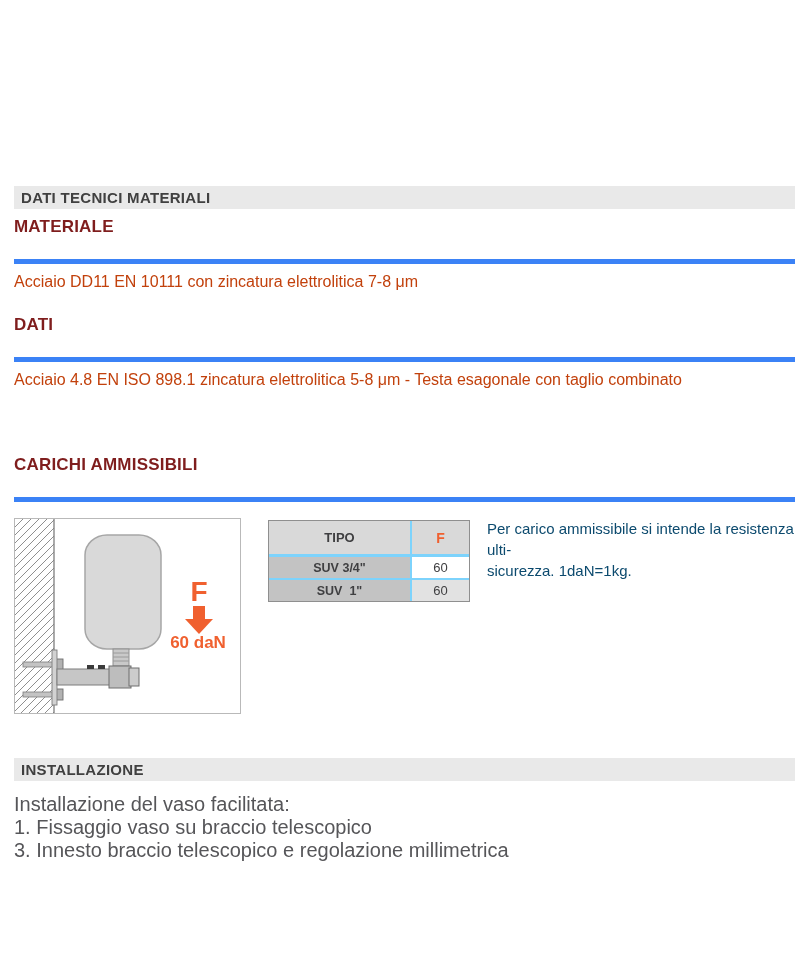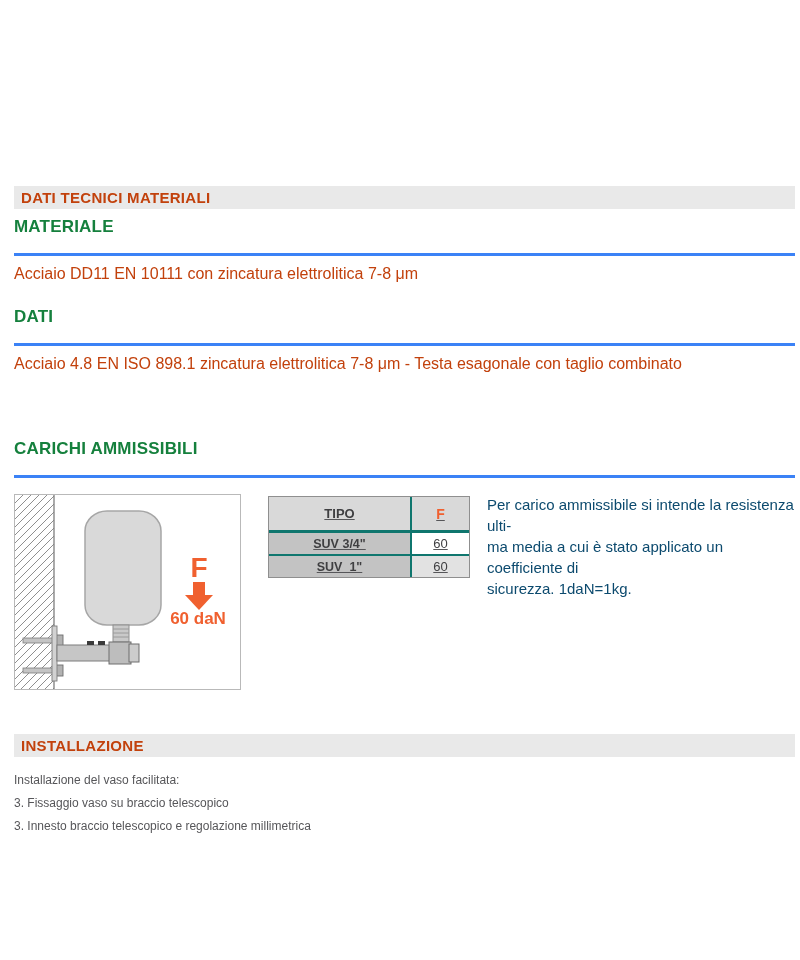--- a/index.html
+++ b/index.html
@@ -1,66 +1,66 @@
 <!DOCTYPE html>
 <html><head>
 <meta charset="utf-8">
 <style>
   html,body{margin:0;padding:0;background:#ffffff;}
   body{width:800px;height:960px;font-family:"Liberation Sans",sans-serif;color:#565659;overflow:hidden;}
   .content{margin:186px 14px 0 14px;width:781px;}
 
-  .section-bar{height:23px;line-height:23px;background:#e9e9e9;color:#c2410c;
+  .section-bar{height:23px;line-height:23px;background:#e9e9e9;color:#404040;
     font-size:15px;font-weight:bold;padding-left:7px;letter-spacing:0.3px;}
 
-  .sub-heading{margin-top:8px;font-size:17px;font-weight:bold;color:#15803d;
-    padding-bottom:16px;border-bottom:3px solid #3b82f6;letter-spacing:0.2px;}
+  .sub-heading{margin-top:8px;font-size:17px;font-weight:bold;color:#7f1d1d;
+    padding-bottom:22px;border-bottom:5px solid #3b82f6;letter-spacing:0.2px;}
   .body-text{margin-top:9px;font-size:16px;color:#c2410c;}
 
   .gap-viti{margin-top:24px;}
   .gap-carichi{margin-top:66px;}
 
   .carichi-row{margin-top:16px;display:flex;align-items:flex-start;}
 
   
   .diagram-box{width:225px;height:194px;border:1px solid #b9b9b9;background:#ffffff;flex:none;}
 
   
   .ctable{margin-left:27px;margin-top:2px;width:200px;border:1px solid #8f8f8f;
-    background:#0f766e;flex:none;font-size:13px;text-decoration:underline;}
+    background:#7dd3fc;flex:none;font-size:13px;}
   .trow{display:flex;margin-bottom:2px;}
   .trow:last-child{margin-bottom:0;}
   .thead{margin-bottom:3px;}
   .cell{display:flex;align-items:center;justify-content:center;white-space:pre;}
   .c1{width:141px;margin-right:2px;}
   .c2{width:57px;}
   .thead .cell{height:33px;background:#d9d9d9;font-weight:bold;color:#3f3f41;}
   .thead .c2{color:#f0602f;font-size:14px;}
   .drow .cell{height:21px;}
   .drow .c1{background:#c3c3c3;font-weight:bold;color:#3f3f41;font-size:12.5px;}
   .r1 .c2{background:#ffffff;color:#3f3f41;}
   .r2 .c2{background:#e2e2e2;color:#3f3f41;}
 
   .note{margin-left:17px;flex:1;font-size:15px;line-height:21px;color:#0c4a6e;}
 
   .gap-install{margin-top:44px;}
-  .install-text{margin-top:12px;font-size:12px;line-height:23px;color:#565659;}
+  .install-text{margin-top:12px;font-size:20px;line-height:23px;color:#565659;}
 </style>
 </head>
 <body>
 
 <div class="content">
 
   <div class="section-bar">DATI TECNICI MATERIALI</div>
 
   <div class="sub-heading">MATERIALE</div>
   <div class="body-text">Acciaio DD11 EN 10111 con zincatura elettrolitica 7-8 μm</div>
 
   <div class="sub-heading gap-viti">DATI</div>
-  <div class="body-text">Acciaio 4.8 EN ISO 898.1 zincatura elettrolitica 7-8 μm - Testa esagonale con taglio combinato</div>
+  <div class="body-text">Acciaio 4.8 EN ISO 898.1 zincatura elettrolitica 5-8 μm - Testa esagonale con taglio combinato</div>
 
   <div class="sub-heading gap-carichi">CARICHI AMMISSIBILI</div>
 
   <div class="carichi-row">
 
     <div class="diagram-box">
       <svg width="225" height="194" viewBox="0 0 225 194" xmlns="http://www.w3.org/2000/svg">
         <defs>
           <pattern id="hatch" width="8" height="8" patternUnits="userSpaceOnUse">
             <path d="M-2,10 L10,-2 M-2,2 L2,-2 M6,10 L10,6" stroke="#8f8f8f" stroke-width="1" fill="none"></path>
@@ -115,26 +115,25 @@
         <div class="cell c2">60</div>
       </div>
       <div class="trow drow r2">
         <div class="cell c1">SUV  1"</div>
         <div class="cell c2">60</div>
       </div>
     </div>
 
     <div class="note">
       <div>Per carico ammissibile si intende la resistenza ulti-</div>
-      <div>ma media a cui è stato applicato un coefficiente di</div>
       <div>sicurezza. 1daN=1kg.</div>
     </div>
   </div>
 
   <div class="section-bar gap-install">INSTALLAZIONE</div>
 
   <div class="install-text">
     <div>Installazione del vaso facilitata:</div>
-    <div>3. Fissaggio vaso su braccio telescopico</div>
+    <div>1. Fissaggio vaso su braccio telescopico</div>
     <div>3. Innesto braccio telescopico e regolazione millimetrica</div>
   </div>
 
 </div>
 
 </body></html>

